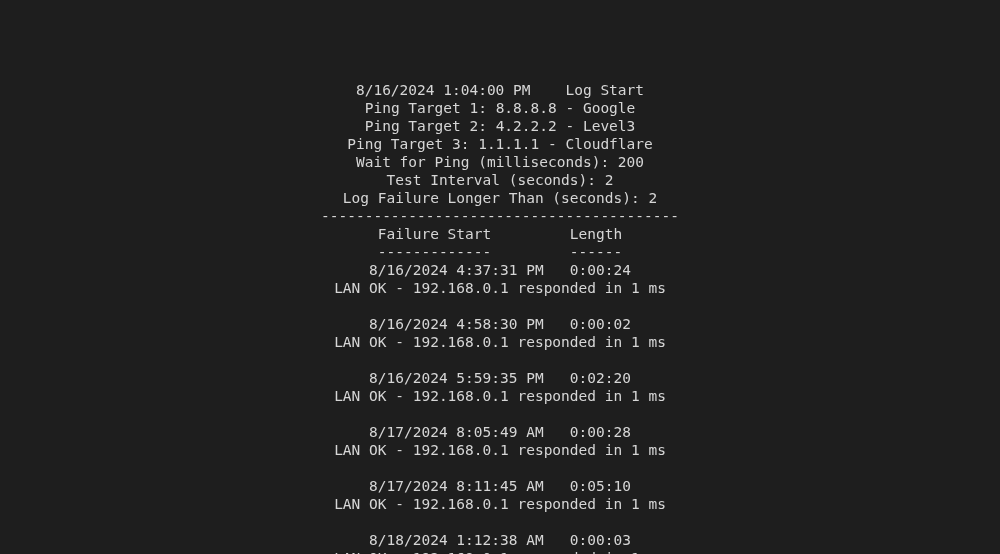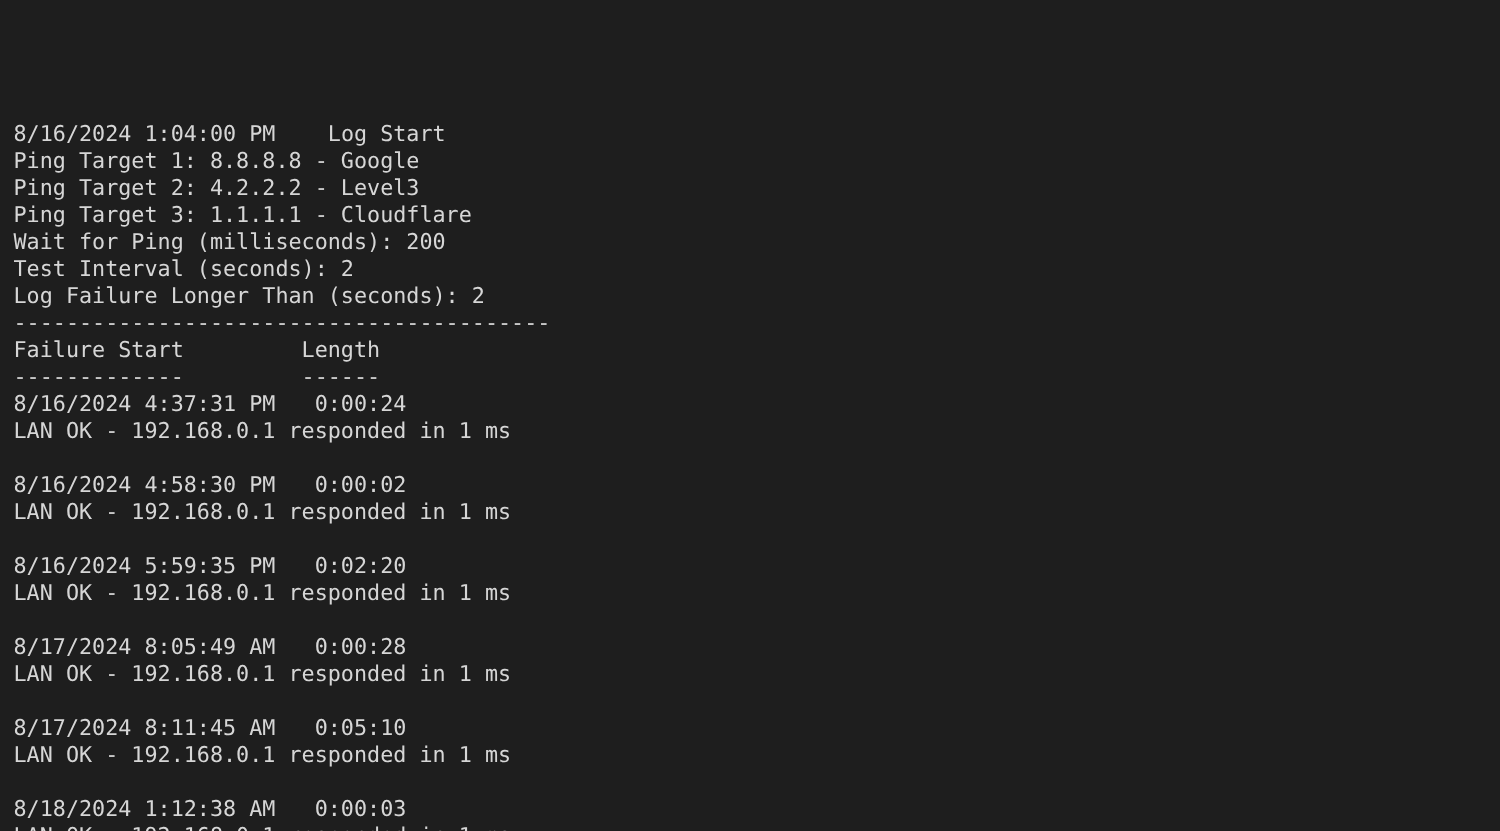--- a/index.html
+++ b/index.html
@@ -12,21 +12,21 @@
   body {
     background: #1e1e1e;
     color: #d6d6d6;
     font-family: Consolas, "Lucida Console", Menlo, Monaco, monospace;
     font-size: 14.5px;
     line-height: 18px;
     white-space: pre;
     padding: 9px 9px 0 9px;
     box-sizing: border-box;
   }
-  .line { display: block; }
+  .line { display: block; text-align: center; }
 </style>
 </head>
 <body>
 
 
 
 <div><span class="line"><span>8/16/2024 1:04:00 PM</span>    <span>Log Start</span></span><span class="line">Ping Target 1: 8.8.8.8 - Google</span><span class="line">Ping Target 2: 4.2.2.2 - Level3</span><span class="line">Ping Target 3: 1.1.1.1 - Cloudflare</span><span class="line">Wait for Ping (milliseconds): 200</span><span class="line">Test Interval (seconds): 2</span><span class="line">Log Failure Longer Than (seconds): 2</span><span class="line">-----------------------------------------</span><span class="line">Failure Start         Length</span><span class="line">-------------         ------</span><span class="line">8/16/2024 4:37:31 PM   0:00:24</span><span class="line">LAN OK - 192.168.0.1 responded in 1 ms</span><span class="line"> </span><span class="line">8/16/2024 4:58:30 PM   0:00:02</span><span class="line">LAN OK - 192.168.0.1 responded in 1 ms</span><span class="line"> </span><span class="line">8/16/2024 5:59:35 PM   0:02:20</span><span class="line">LAN OK - 192.168.0.1 responded in 1 ms</span><span class="line"> </span><span class="line">8/17/2024 8:05:49 AM   0:00:28</span><span class="line">LAN OK - 192.168.0.1 responded in 1 ms</span><span class="line"> </span><span class="line">8/17/2024 8:11:45 AM   0:05:10</span><span class="line">LAN OK - 192.168.0.1 responded in 1 ms</span><span class="line"> </span><span class="line">8/18/2024 1:12:38 AM   0:00:03</span><span class="line">LAN OK - 192.168.0.1 responded in 1 ms</span></div>
 
 
 

